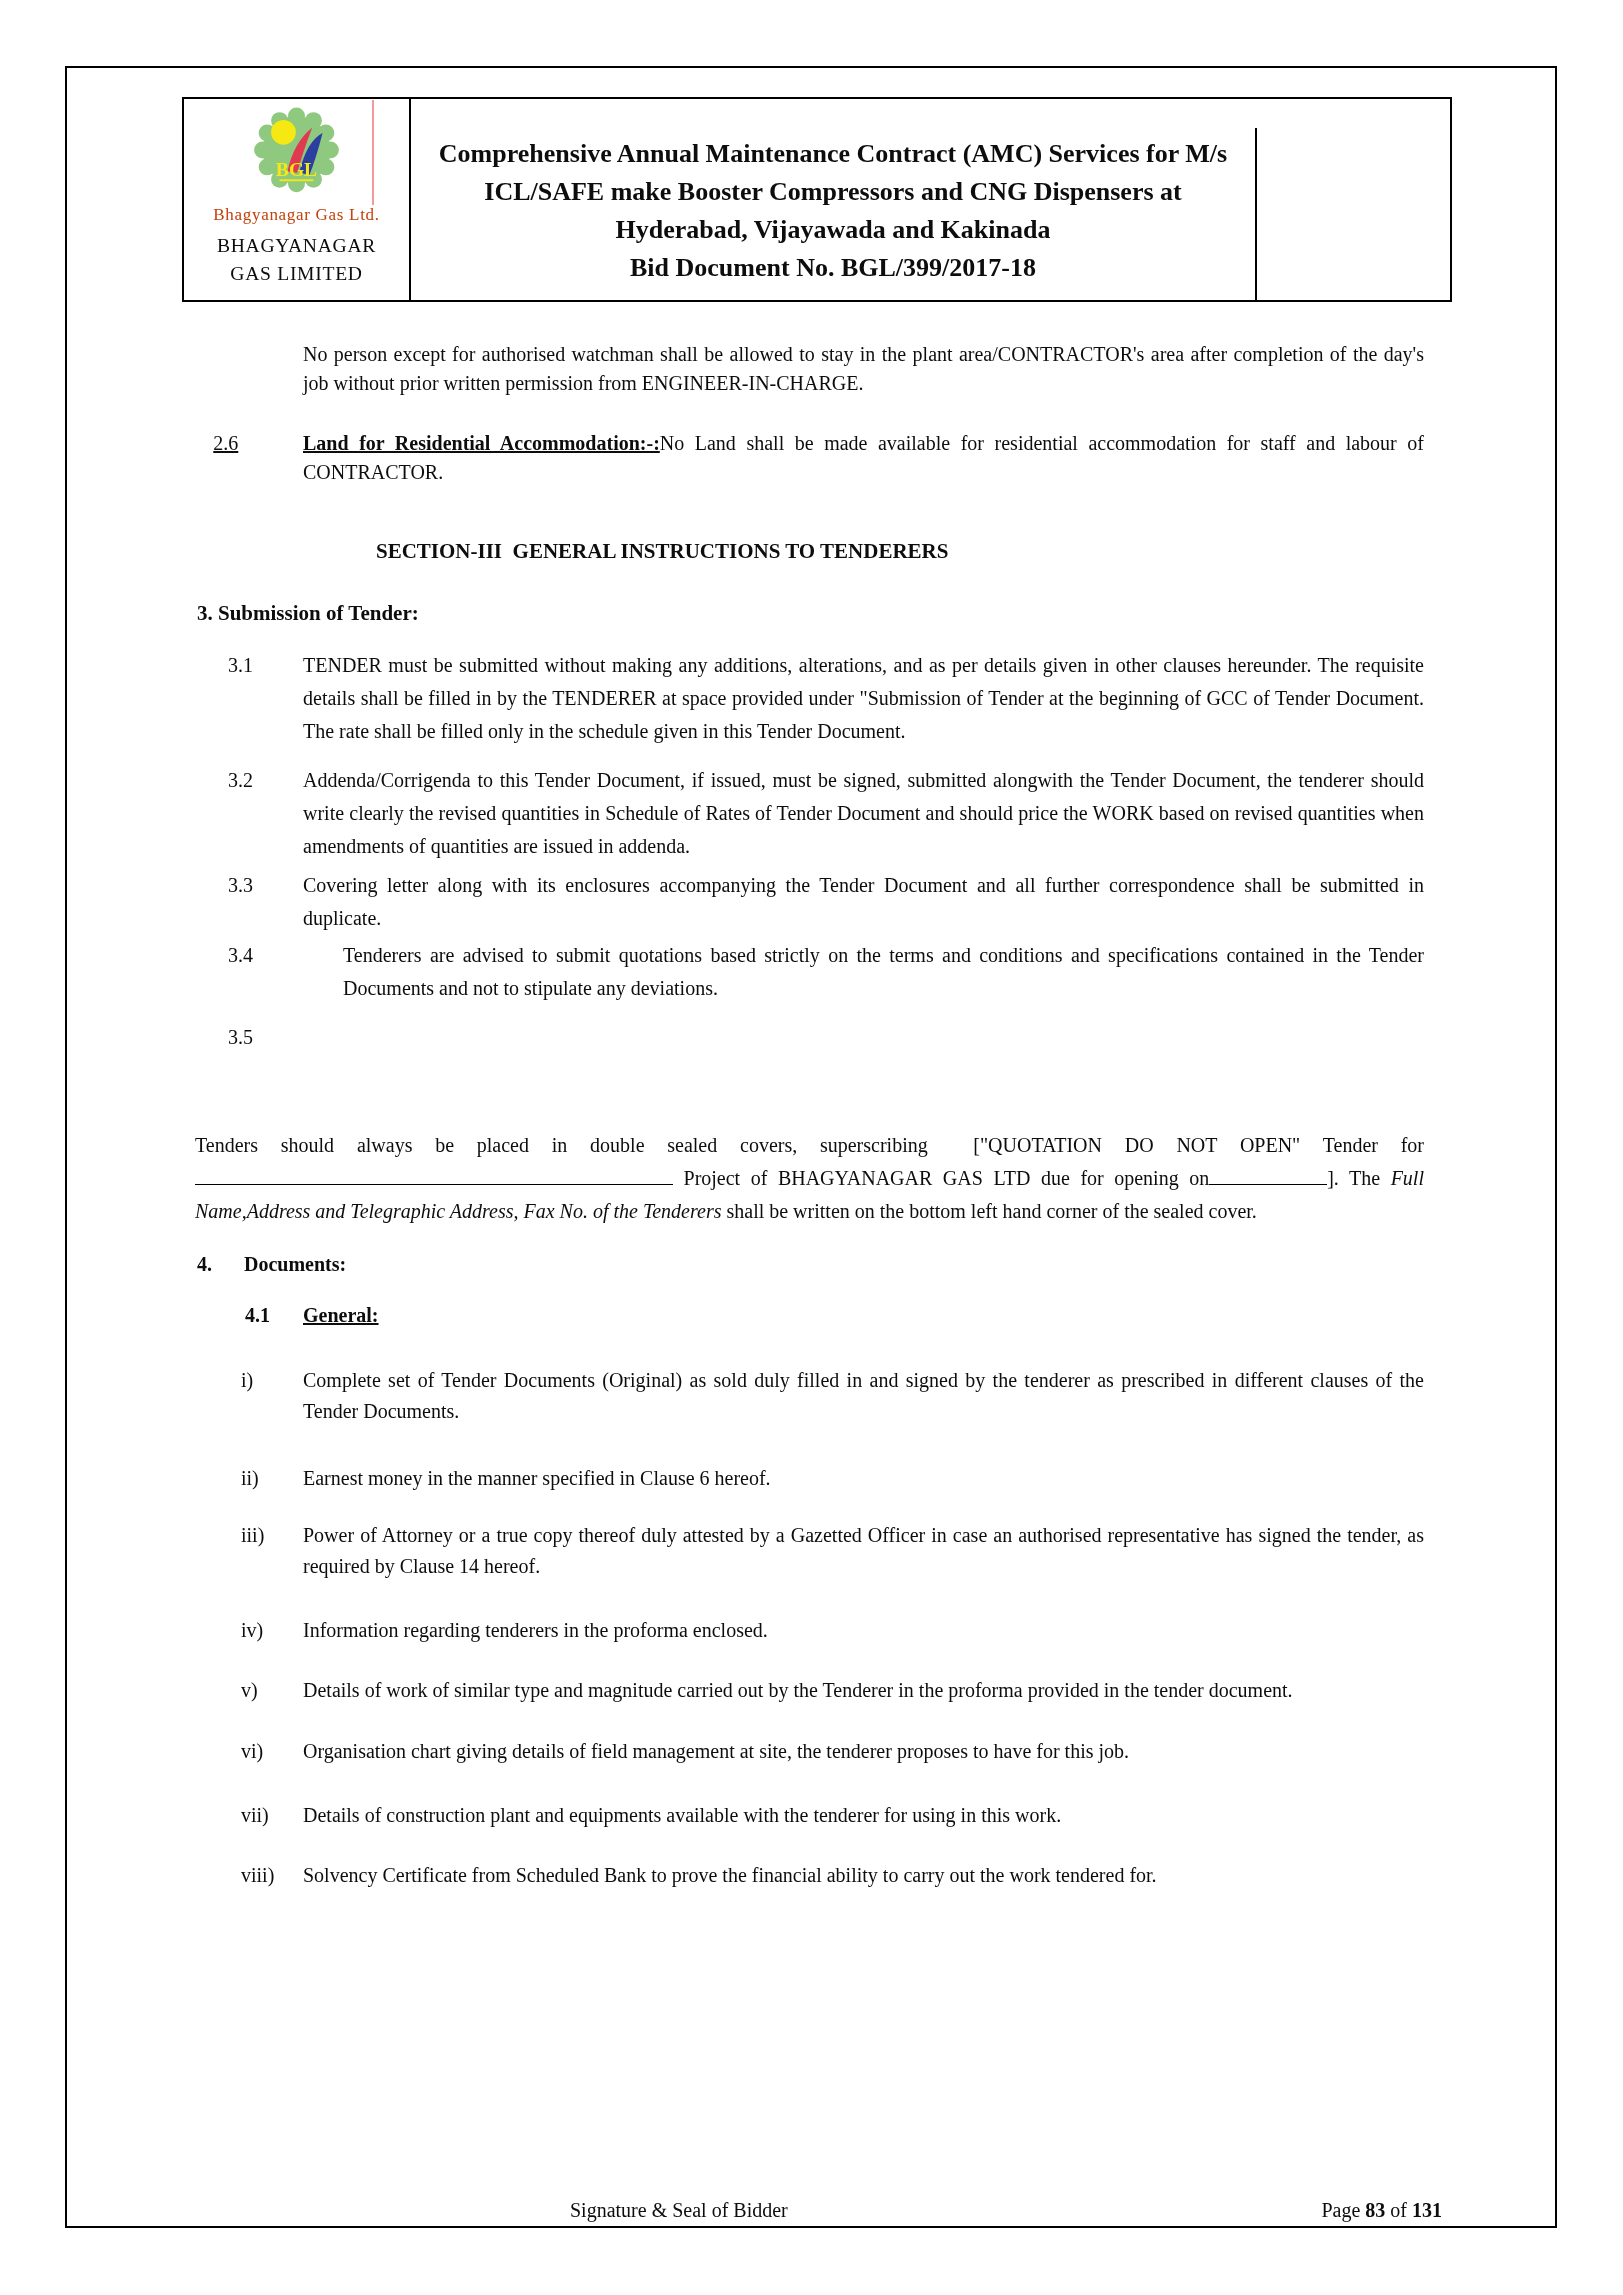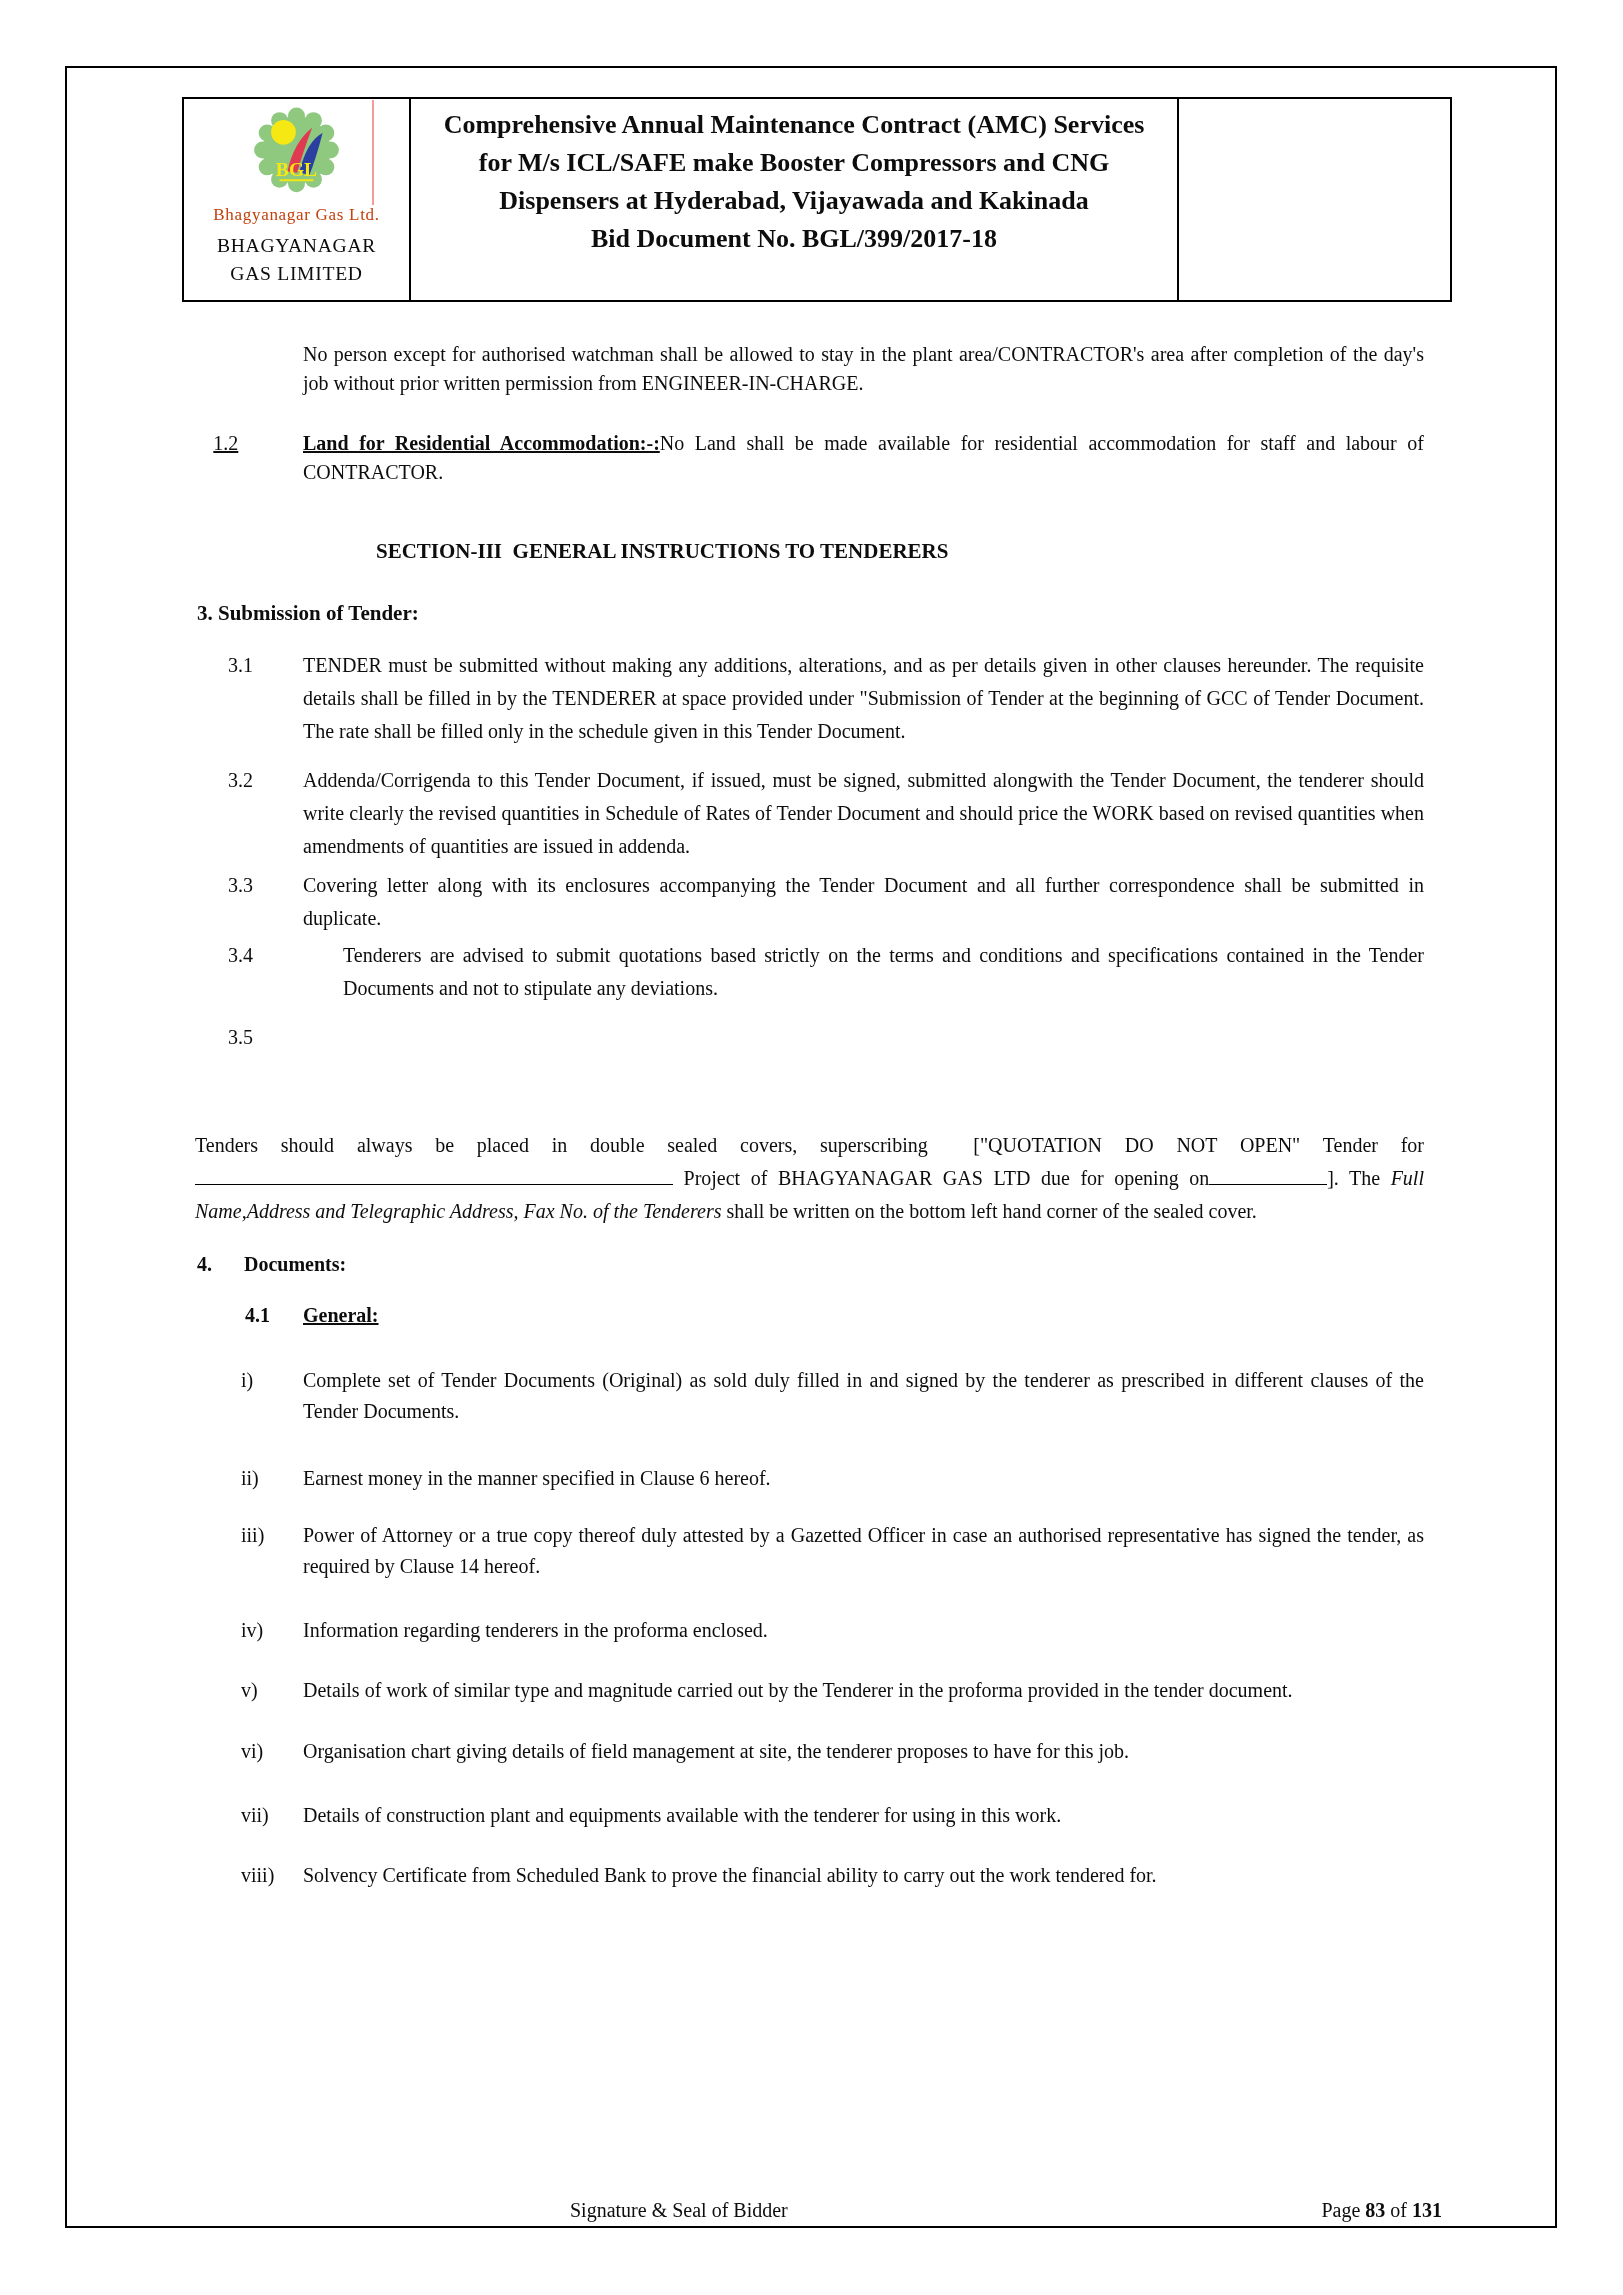--- a/index.html
+++ b/index.html
@@ -3,21 +3,21 @@
 <meta charset="utf-8">
 <style>
   html,body{margin:0;padding:0;background:#ffffff;}
   body{width:1623px;height:2295px;position:relative;font-family:"Liberation Serif",serif;color:#0d0d0d;}
   .page-border{position:absolute;left:65px;top:66px;width:1492px;height:2162px;border:2px solid #000;box-sizing:border-box;}
 
   
   .header-table{margin:29px 0 0 115px;width:1270px;height:205px;border:2px solid #000;box-sizing:border-box;display:flex;}
   .cell{box-sizing:border-box;}
   .logo-cell{width:227px;border-right:2px solid #000;position:relative;display:flex;flex-direction:column;align-items:center;padding-top:3.9px;}
-  .title-cell{width:768px;border-right:2px solid #000;text-align:center;padding:6.5px 17px 0 17px;}
+  .title-cell{width:846px;border-right:2px solid #000;text-align:center;padding:6.5px 17px 0 17px;margin-top:29px;}
   .volume-cell{flex:1;display:flex;flex-direction:column;align-items:center;justify-content:center;}
   .scan-line{position:absolute;top:1.3px;left:188px;width:2px;height:105px;background:#f59a9a;}
   .logo-caption{font-size:17px;font-weight:normal;color:#c2410c;letter-spacing:0.7px;margin-top:-1.3px;}
   .company{font-size:19.6px;line-height:27.5px;text-align:center;margin-top:7.9px;letter-spacing:0.7px;}
   .doc-title{font-weight:bold;font-size:26px;line-height:38px;}
   .bid-no{font-weight:bold;font-size:26px;line-height:38px;}
   .volume{font-size:23.6px;line-height:33px;text-align:center;}
 
   
   .content{padding:0 131px 0 128px;}
@@ -84,21 +84,21 @@
   </div>
 
   <div class="content">
 
     <div class="para fs lh45" style="margin-top:38px;">
       <div class="num"></div>
       <div class="txt">No person except for authorised watchman shall be allowed to stay in the plant area/CONTRACTOR's area after completion of the day's job without prior written permission from ENGINEER-IN-CHARGE.</div>
     </div>
 
     <div class="para fs lh45" style="margin-top:30px;">
-      <div class="num pl28 u">1.2</div>
+      <div class="num pl28 u">2.6</div>
       <div class="txt">
         <span class="bu">Land for Residential Accommodation:-:</span><span>No Land shall be made available for residential accommodation for staff and labour of CONTRACTOR.</span>
       </div>
     </div>
 
     <div class="sec-head">SECTION-III&nbsp;&nbsp;GENERAL INSTRUCTIONS TO TENDERERS</div>
 
     <div class="h3">3. Submission of Tender:</div>
 
     <div class="para fs lh50" style="margin-top:23.6px;">

